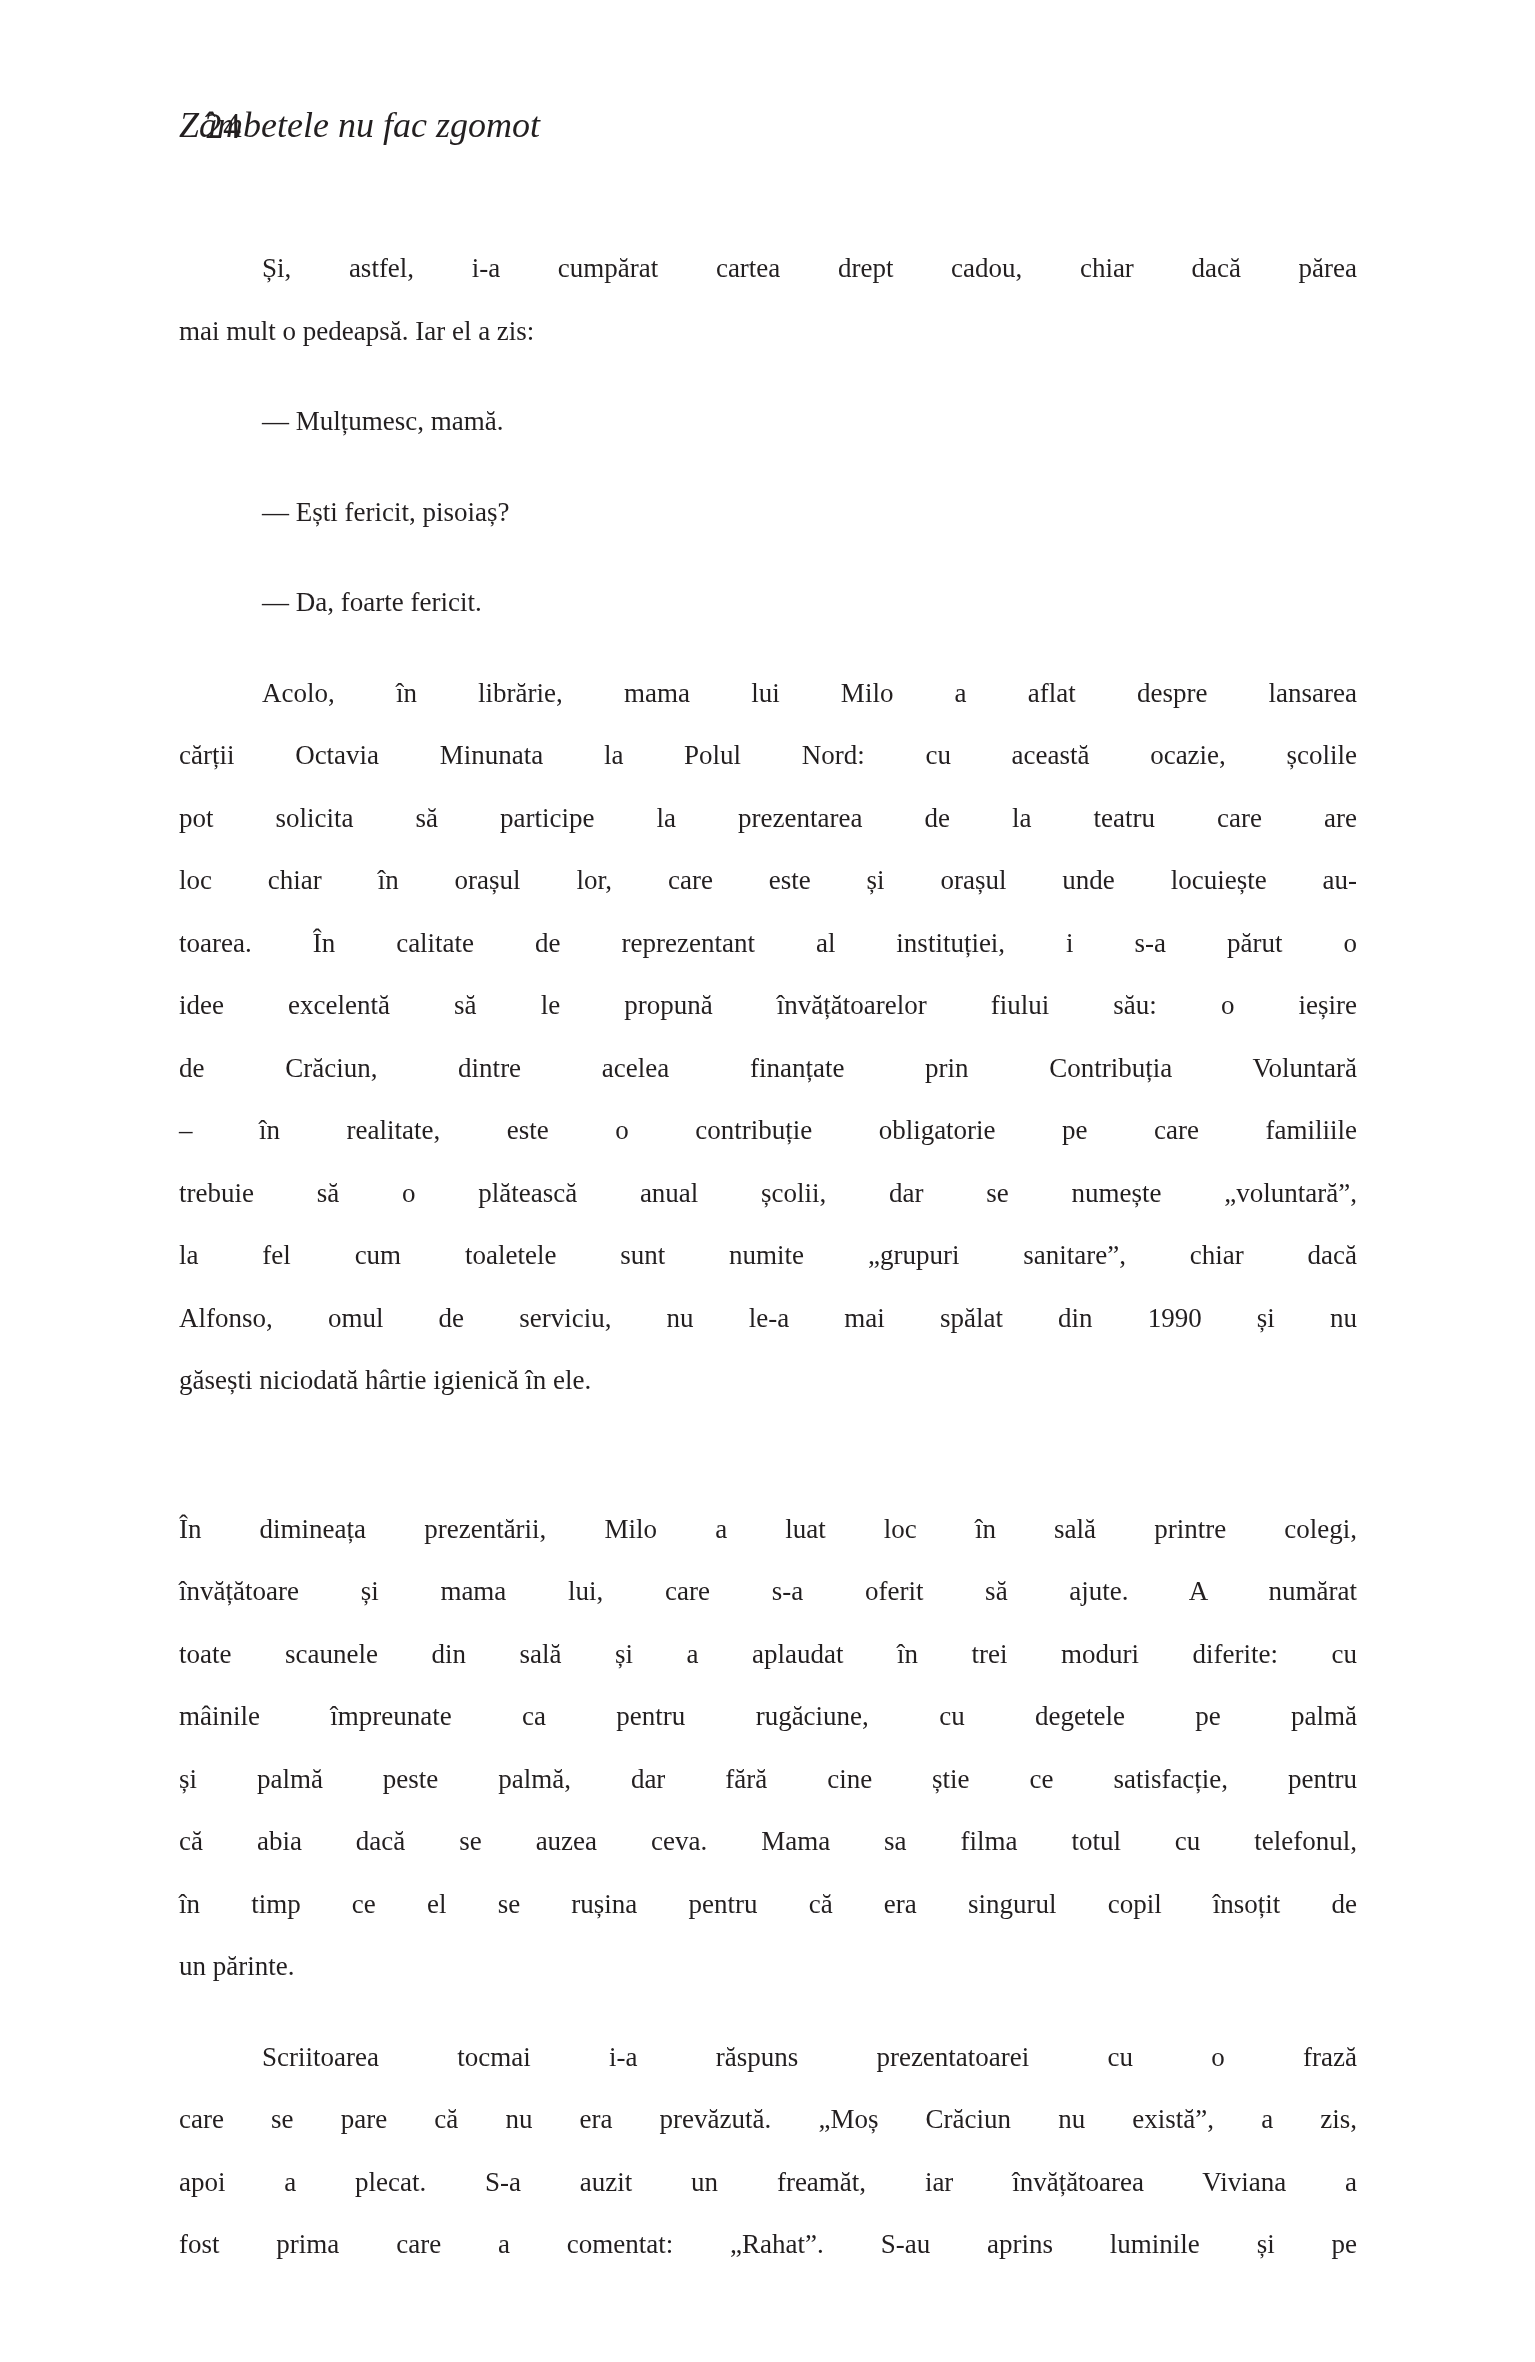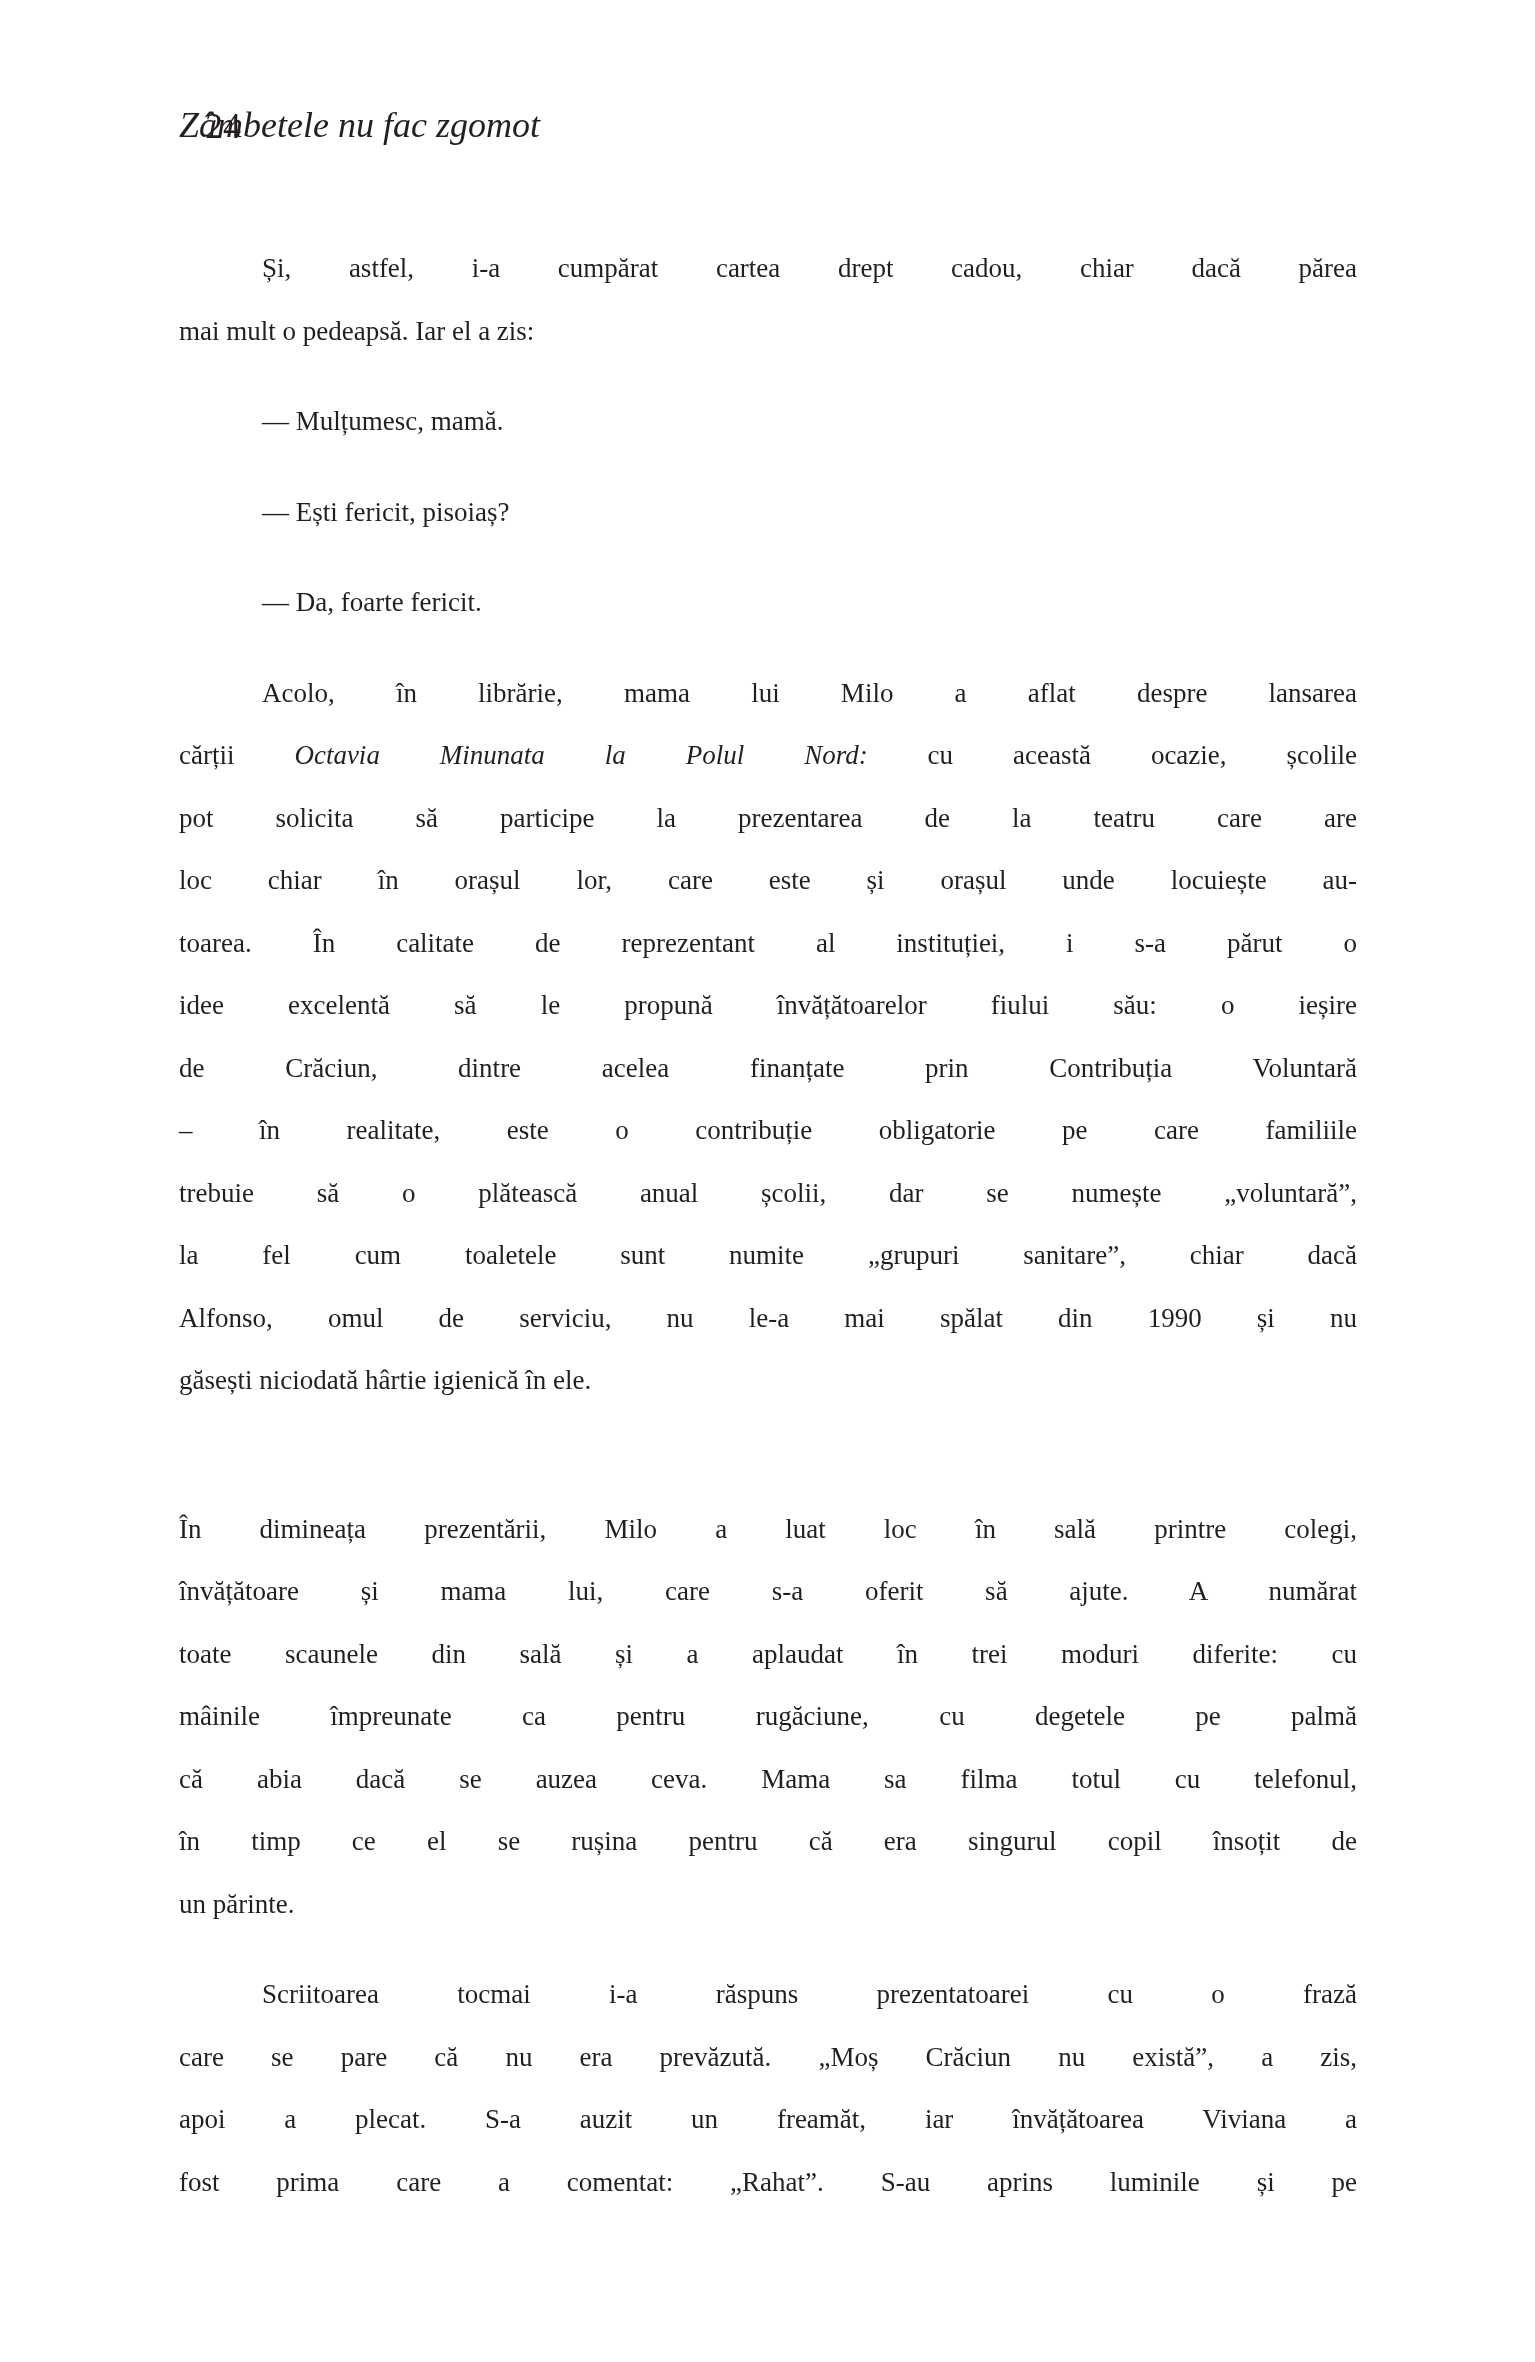--- a/index.html
+++ b/index.html
@@ -61,21 +61,20 @@
     text-align-last: left;
   }
   .line.indent {
     padding-left: 83px;
   }
   .line.dialogue {
     padding-left: 83px;
     text-align-last: left;
   }
   .italic {
-    font-style: italic;
   }
 </style>
 </head>
 <body>
 
 <div class="page-number">24</div>
 <div class="running-title">Zâmbetele nu fac zgomot</div>
 
 <div class="body-text">
 
@@ -108,20 +107,21 @@
       <span class="line last">găsești niciodată hârtie igienică în ele.</span>
     </p>
   </div>
 
   <div class="section">
     <p class="para">
       <span class="line">În dimineața prezentării, Milo a luat loc în sală printre colegi,</span>
       <span class="line">învățătoare și mama lui, care s-a oferit să ajute. A numărat</span>
       <span class="line">toate scaunele din sală și a aplaudat în trei moduri diferite: cu</span>
       <span class="line">mâinile împreunate ca pentru rugăciune, cu degetele pe palmă</span>
+      <span class="line">și palmă peste palmă, dar fără cine știe ce satisfacție, pentru</span>
       <span class="line">că abia dacă se auzea ceva. Mama sa filma totul cu telefonul,</span>
       <span class="line">în timp ce el se rușina pentru că era singurul copil însoțit de</span>
       <span class="line last">un părinte.</span>
     </p>
     <p class="para">
       <span class="line indent">Scriitoarea tocmai i-a răspuns prezentatoarei cu o frază</span>
       <span class="line">care se pare că nu era prevăzută. „Moș Crăciun nu există”, a zis,</span>
       <span class="line">apoi a plecat. S-a auzit un freamăt, iar învățătoarea Viviana a</span>
       <span class="line">fost prima care a comentat: „Rahat”. S-au aprins luminile și pe</span>
     </p>

